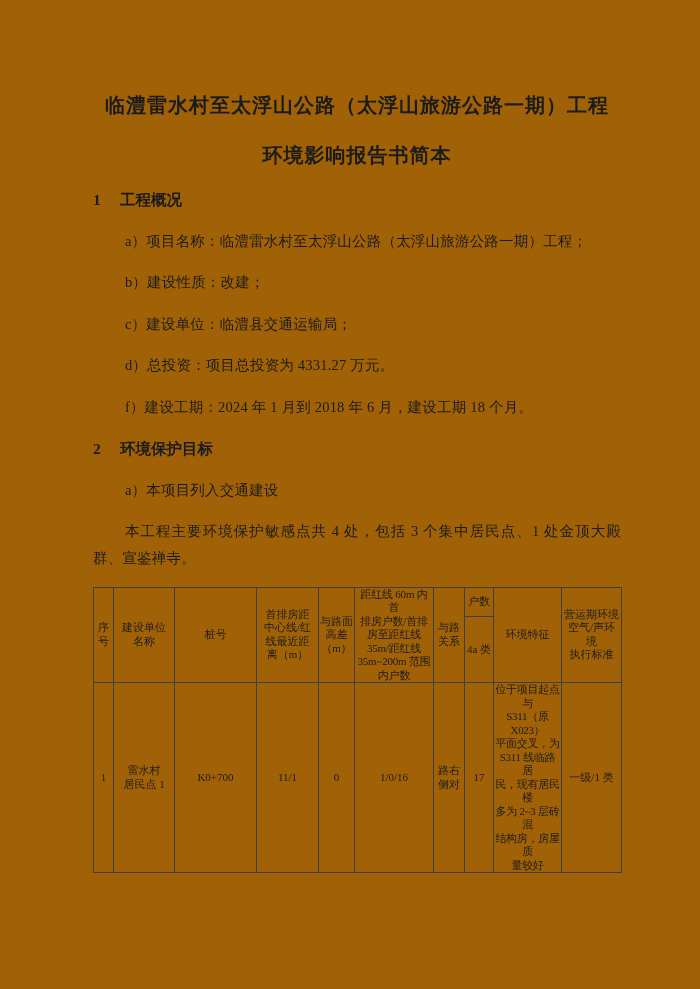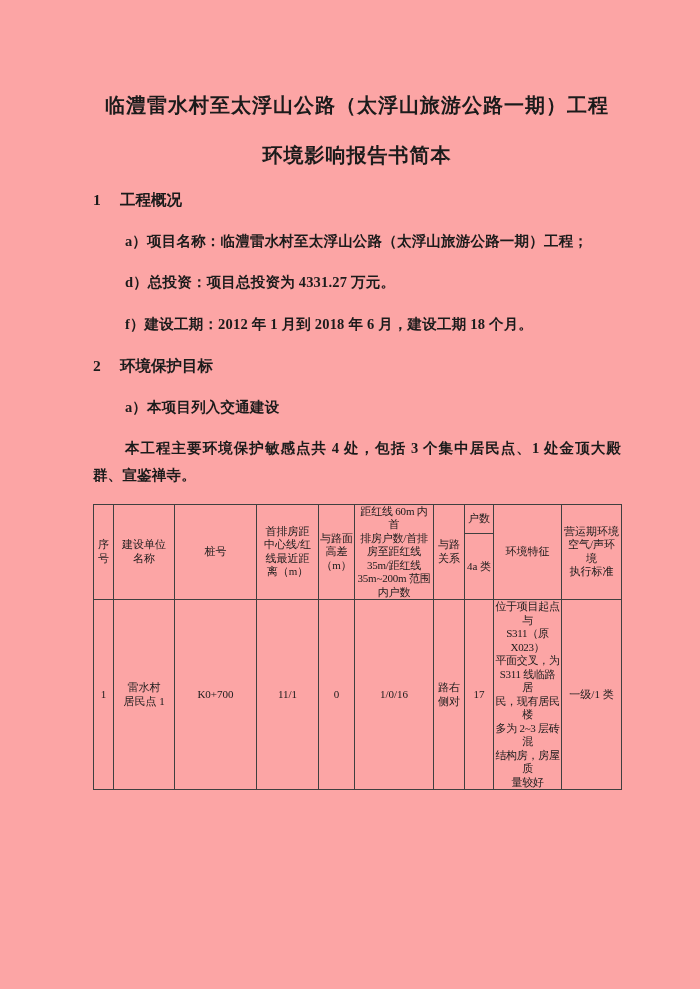--- a/index.html
+++ b/index.html
@@ -5,21 +5,21 @@
   * { box-sizing: border-box; }
   html, body { margin: 0; padding: 0; }
   body {
     width: 700px; height: 989px;
     background: #ffffff;
     color: #1b1b1b;
     font-family: "Liberation Serif", "DejaVu Serif", serif;
     position: relative;
     overflow: hidden;
   }
-  .page { position: absolute; inset: 0; background: #fca5a5; }
+  .page { position: absolute; inset: 0; background: #a16207; }
   .content { position: absolute; left: 93px; top: 0; width: 528px; }
 
   .doc-title {
     margin-top: 80px;
     margin-bottom: 6px;
     text-align: center;
     font-weight: bold;
     font-size: 20px;
     line-height: 50px;
     letter-spacing: 1px;
@@ -33,21 +33,20 @@
     margin-top: 1px;
   }
   .sec-heading .sec-num { width: 27px; flex: none; }
 
   .p {
     font-size: 14.5px;
     line-height: 27px;
     text-align: justify;
     text-indent: 2.2em;
     letter-spacing: 0.2px;
-    font-weight: bold;
   }
 
   .env-table {
     border-collapse: collapse;
     table-layout: fixed;
     width: 528px;
     margin-top: 12px;
   }
   .env-table th, .env-table td {
     border: 1px solid #3f3f3f;
@@ -77,22 +76,24 @@
       <div>临澧雷水村至太浮山公路（太浮山旅游公路一期）工程</div>
       <div>环境影响报告书简本</div>
     </div>
 
     <div class="sec-heading">
       <span class="sec-num">1</span>
       <span>工程概况</span>
     </div>
 
     <p class="p">a）项目名称：临澧雷水村至太浮山公路（太浮山旅游公路一期）工程；</p>
+    <p class="p">b）建设性质：改建；</p>
+    <p class="p">c）建设单位：临澧县交通运输局；</p>
     <p class="p">d）总投资：项目总投资为 4331.27 万元。</p>
-    <p class="p">f）建设工期：2012 年 1 月到 2018 年 6 月，建设工期 18 个月。</p>
+    <p class="p">f）建设工期：2024 年 1 月到 2018 年 6 月，建设工期 18 个月。</p>
 
     <div class="sec-heading">
       <span class="sec-num">2</span>
       <span>环境保护目标</span>
     </div>
 
     <p class="p">a）本项目列入交通建设</p>
     <p class="p">本工程主要环境保护敏感点共 4 处，包括 3 个集中居民点、1 处金顶大殿群、宣鉴禅寺。</p>
 
     <table class="env-table">

